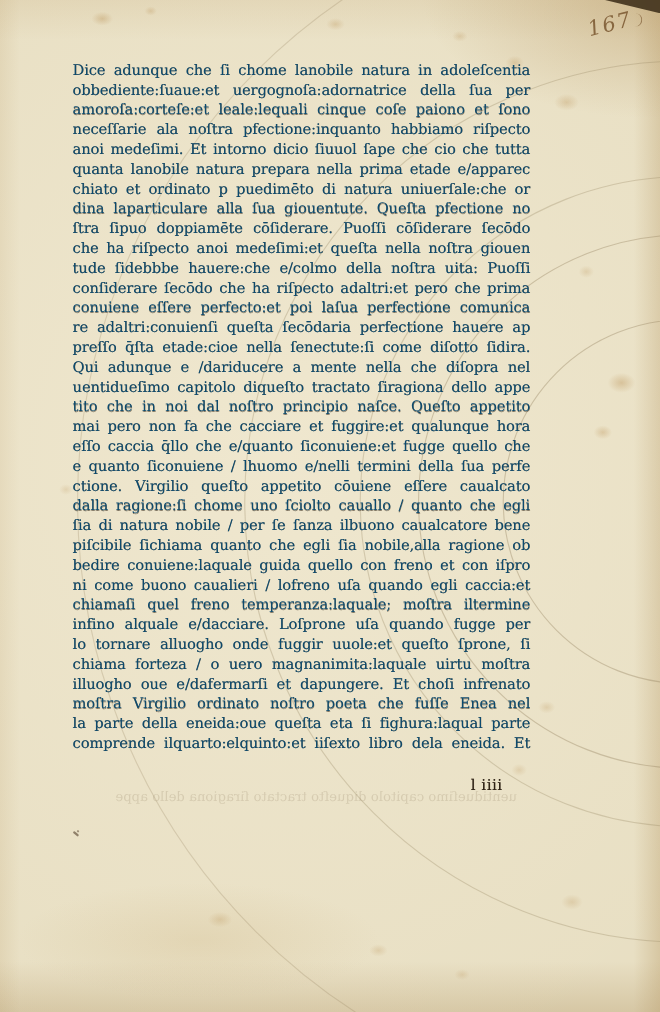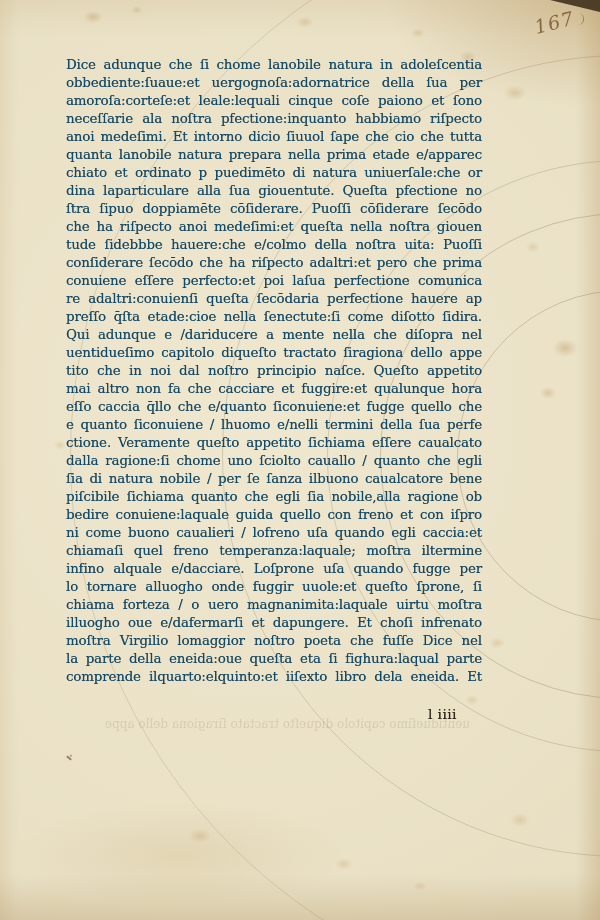--- a/index.html
+++ b/index.html
@@ -140,35 +140,35 @@
       <div class="line">ſtra ſipuo doppiamēte cōſiderare. Puoſſi cōſiderare ſecōdo</div>
       <div class="line">che ha riſpecto anoi medeſimi:et queſta nella noſtra giouen</div>
       <div class="line">tude ſidebbbe hauere:che e/colmo della noſtra uita: Puoſſi</div>
       <div class="line">conſiderare ſecōdo che ha riſpecto adaltri:et pero che prima</div>
       <div class="line">conuiene eſſere perfecto:et poi laſua perfectione comunica</div>
       <div class="line">re adaltri:conuienſi queſta ſecōdaria perfectione hauere ap</div>
       <div class="line">preſſo q̄ſta etade:cioe nella ſenectute:ſi come diſotto ſidira.</div>
       <div class="line">Qui adunque e /dariducere a mente nella che diſopra nel</div>
       <div class="line">uentidueſimo capitolo diqueſto tractato ſiragiona dello appe</div>
       <div class="line">tito che in noi dal noſtro principio naſce. Queſto appetito</div>
-      <div class="line">mai altro non fa che cacciare et fuggire:et qualunque hora</div>
+      <div class="line">mai pero non fa che cacciare et fuggire:et qualunque hora</div>
       <div class="line">eſſo caccia q̄llo che e/quanto ſiconuiene:et fugge quello che</div>
       <div class="line">e quanto ſiconuiene / lhuomo e/nelli termini della ſua perfe</div>
-      <div class="line">ctione. Veramente queſto appetito ſichiama eſſere caualcato</div>
+      <div class="line">ctione. Virgilio queſto appetito cōuiene eſſere caualcato</div>
       <div class="line">dalla ragione:ſi chome uno ſciolto cauallo / quanto che egli</div>
       <div class="line">ſia di natura nobile / per ſe ſanza ilbuono caualcatore bene</div>
       <div class="line">piſcibile ſichiama quanto che egli ſia nobile,alla ragione ob</div>
       <div class="line">bedire conuiene:laquale guida quello con freno et con iſpro</div>
       <div class="line">ni come buono caualieri / lofreno uſa quando egli caccia:et</div>
       <div class="line">chiamaſi quel freno temperanza:laquale; moſtra iltermine</div>
       <div class="line">infino alquale e/dacciare. Loſprone uſa quando fugge per</div>
       <div class="line">lo tornare alluogho onde fuggir uuole:et queſto ſprone, ſi</div>
       <div class="line">chiama forteza / o uero magnanimita:laquale uirtu moſtra</div>
       <div class="line">illuogho oue e/dafermarſi et dapungere. Et choſi infrenato</div>
-      <div class="line">moſtra Virgilio lomaggior noſtro poeta che fuſſe Dice nel</div>
+      <div class="line">moſtra Virgilio ordinato noſtro poeta che fuſſe Enea nel</div>
       <div class="line">la parte della eneida:oue queſta eta ſi fighura:laqual parte</div>
       <div class="line">comprende ilquarto:elquinto:et iiſexto libro dela eneida. Et</div>
     </div>
 
   <div class="signature">l iiii</div>
 
   <div class="ink-mark"></div>
 </div>
 
 </body></html>

